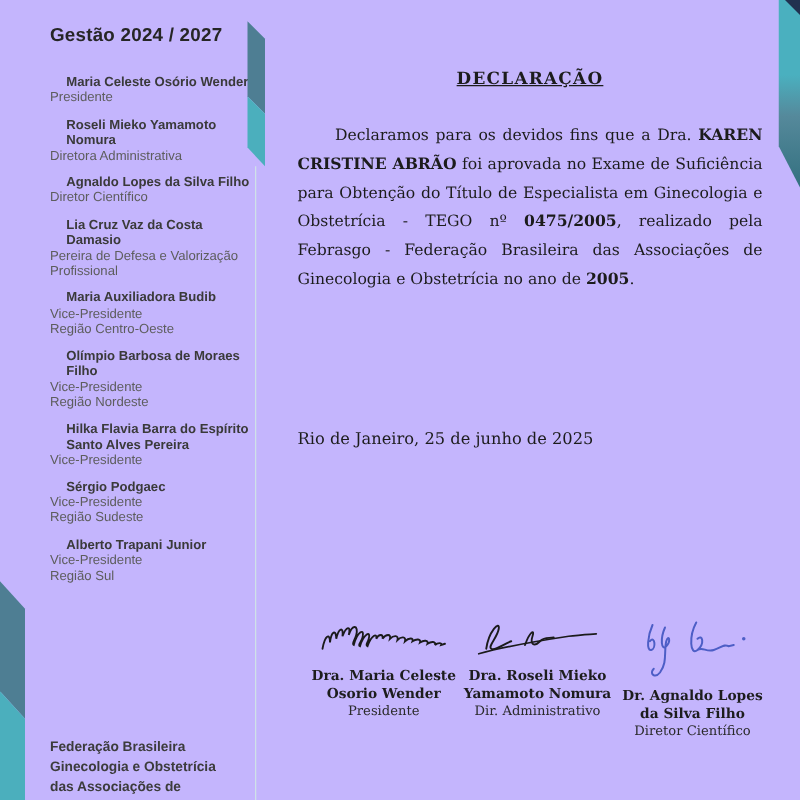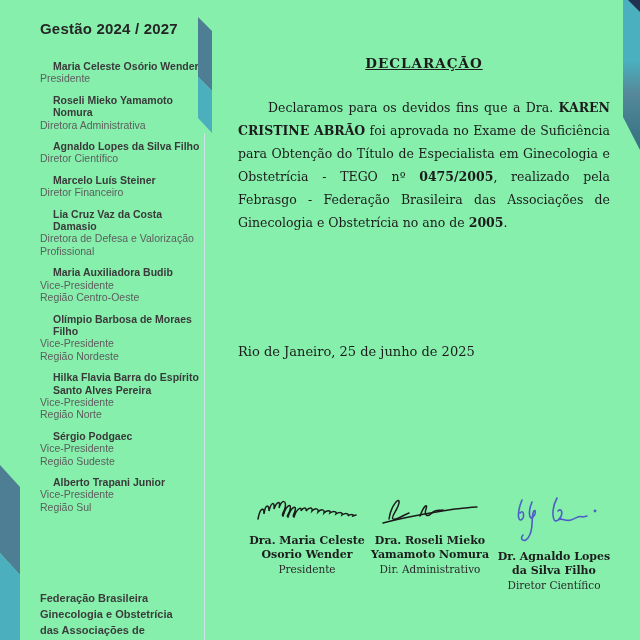--- a/index.html
+++ b/index.html
@@ -1,17 +1,17 @@
 <!DOCTYPE html>
 <html><head>
 <meta charset="utf-8">
 <style>
   html,body{margin:0;padding:0;background:#ffffff;}
   #page{
-    position:relative;width:640px;height:640px;background:#86efac;
+    position:relative;width:640px;height:640px;background:#c4b5fd;
     overflow:hidden;font-family:"Liberation Sans",sans-serif;
   }
   
   .sidebar-title{
     position:absolute;left:40px;top:20px;width:170px;
     font-size:15px;font-weight:bold;color:#262626;letter-spacing:.2px;
   }
   .member-list{position:absolute;left:40px;top:60px;width:165px;}
   .member{margin-bottom:9px;}
   .member .name{
@@ -77,41 +77,36 @@
     </div>
     <div class="member">
       <div class="name">Roseli Mieko Yamamoto Nomura</div>
       <div class="role">Diretora Administrativa</div>
     </div>
     <div class="member">
       <div class="name">Agnaldo Lopes da Silva Filho</div>
       <div class="role">Diretor Científico</div>
     </div>
     <div class="member">
-      <div class="name">Marcelo Luís Steiner</div>
-      <div class="role">Diretor Financeiro</div>
-    </div>
-    <div class="member">
       <div class="name">Lia Cruz Vaz da Costa Damasio</div>
-      <div class="role">Diretora de Defesa e Valorização Profissional</div>
+      <div class="role">Pereira de Defesa e Valorização Profissional</div>
     </div>
     <div class="member">
       <div class="name">Maria Auxiliadora Budib</div>
       <div class="role">Vice-Presidente</div>
       <div class="role">Região Centro-Oeste</div>
     </div>
     <div class="member">
       <div class="name">Olímpio Barbosa de Moraes Filho</div>
       <div class="role">Vice-Presidente</div>
       <div class="role">Região Nordeste</div>
     </div>
     <div class="member">
       <div class="name">Hilka Flavia Barra do Espírito Santo Alves Pereira</div>
       <div class="role">Vice-Presidente</div>
-      <div class="role">Região Norte</div>
     </div>
     <div class="member">
       <div class="name">Sérgio Podgaec</div>
       <div class="role">Vice-Presidente</div>
       <div class="role">Região Sudeste</div>
     </div>
     <div class="member">
       <div class="name">Alberto Trapani Junior</div>
       <div class="role">Vice-Presidente</div>
       <div class="role">Região Sul</div>

